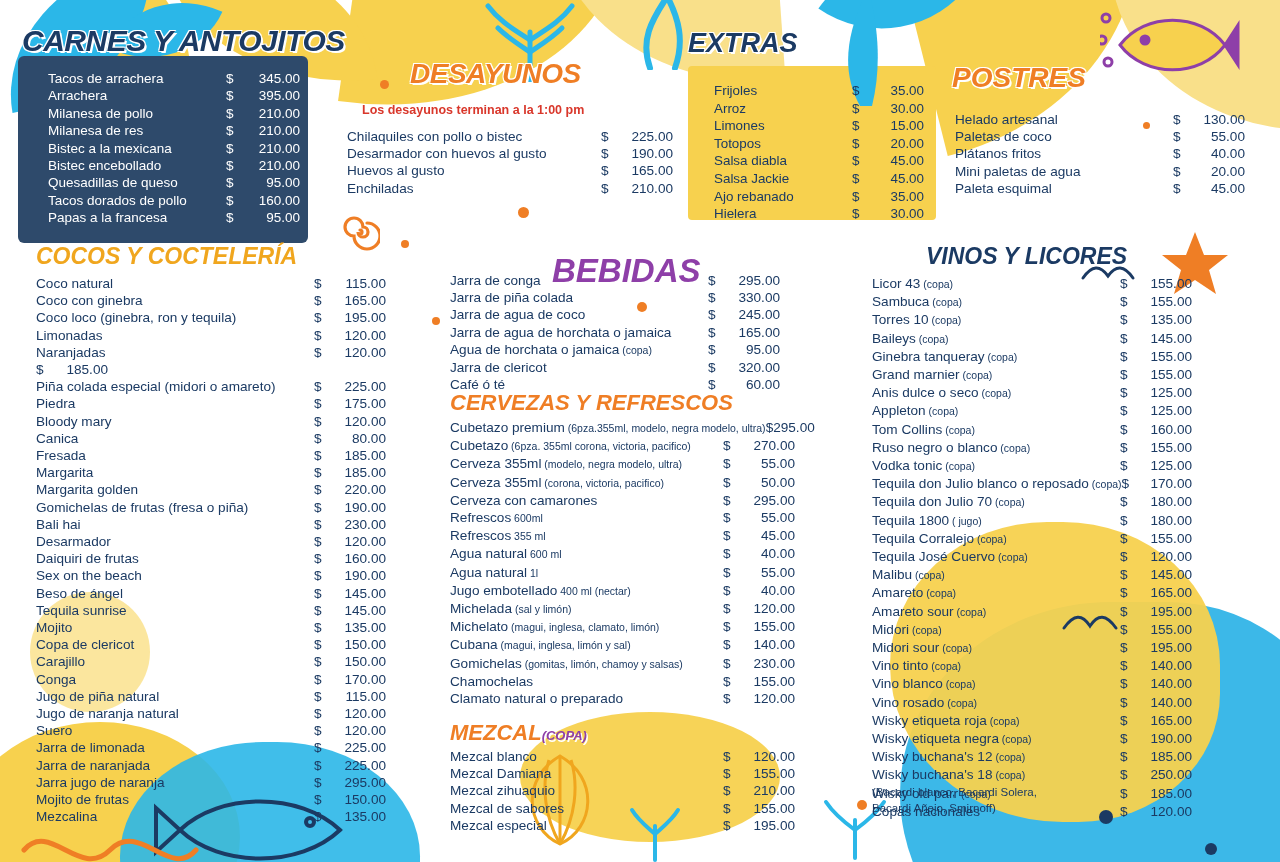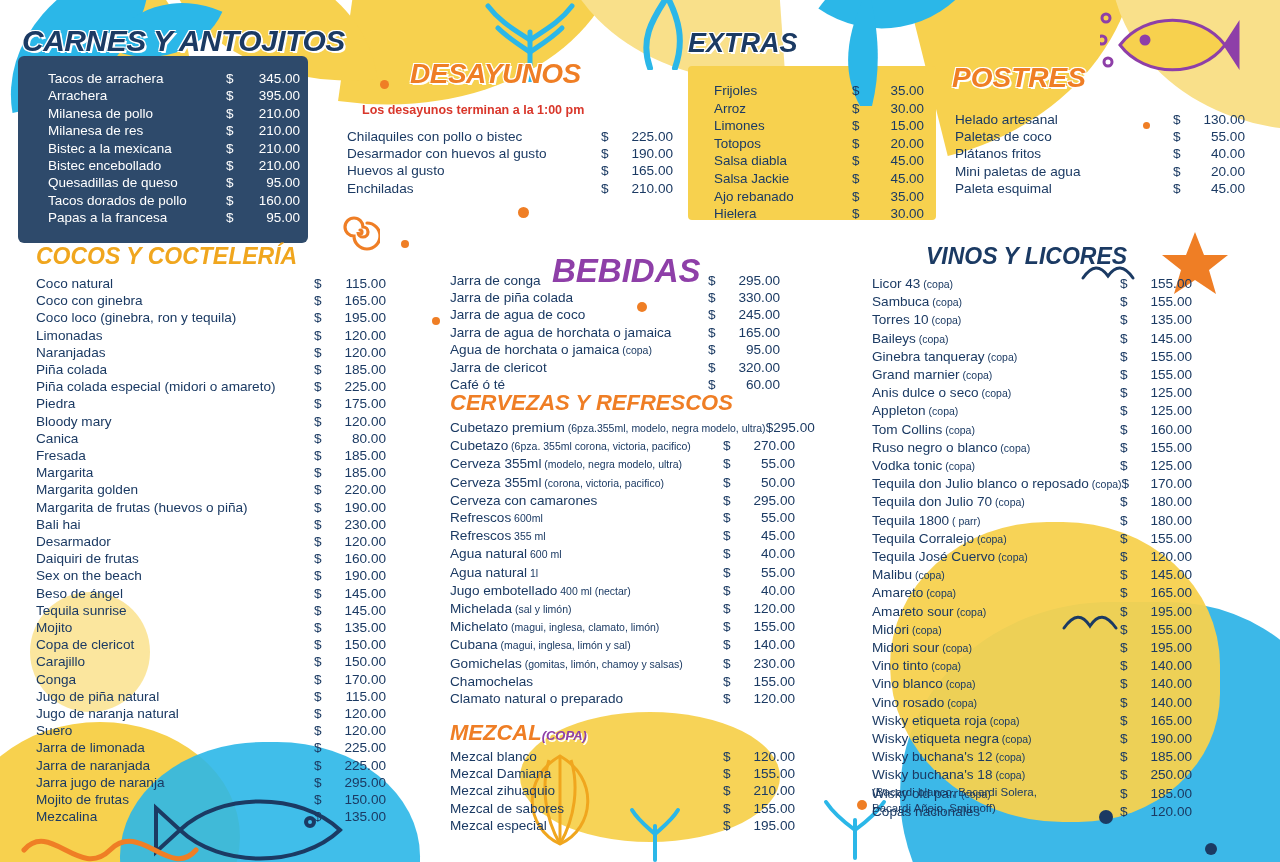--- a/index.html
+++ b/index.html
@@ -409,21 +409,20 @@
       <span class="name">Limonadas</span>
       <span class="cur">$</span>
       <span class="price">120.00</span>
     </div>
     <div class="row">
       <span class="name">Naranjadas</span>
       <span class="cur">$</span>
       <span class="price">120.00</span>
     </div>
     <div class="row">
-      <span class="name">Piña colada</span>
       <span class="cur">$</span>
       <span class="price">185.00</span>
     </div>
     <div class="row">
       <span class="name">Piña colada especial (midori o amareto)</span>
       <span class="cur">$</span>
       <span class="price">225.00</span>
     </div>
     <div class="row">
       <span class="name">Piedra</span>
@@ -449,21 +448,21 @@
       <span class="name">Margarita</span>
       <span class="cur">$</span>
       <span class="price">185.00</span>
     </div>
     <div class="row">
       <span class="name">Margarita golden</span>
       <span class="cur">$</span>
       <span class="price">220.00</span>
     </div>
     <div class="row">
-      <span class="name">Margarita de frutas (huevos o piña)</span>
+      <span class="name">Gomichelas de frutas (fresa o piña)</span>
       <span class="cur">$</span>
       <span class="price">190.00</span>
     </div>
     <div class="row">
       <span class="name">Bali hai</span>
       <span class="cur">$</span>
       <span class="price">230.00</span>
     </div>
     <div class="row">
       <span class="name">Desarmador</span>
@@ -761,21 +760,21 @@
       <span class="name">Tequila don Julio blanco o reposado<span class="note"> (copa)</span></span>
       <span class="cur">$</span>
       <span class="price">170.00</span>
     </div>
     <div class="row">
       <span class="name">Tequila don Julio 70<span class="note"> (copa)</span></span>
       <span class="cur">$</span>
       <span class="price">180.00</span>
     </div>
     <div class="row">
-      <span class="name">Tequila 1800<span class="note"> ( parr)</span></span>
+      <span class="name">Tequila 1800<span class="note"> ( jugo)</span></span>
       <span class="cur">$</span>
       <span class="price">180.00</span>
     </div>
     <div class="row">
       <span class="name">Tequila Corralejo<span class="note"> (copa)</span></span>
       <span class="cur">$</span>
       <span class="price">155.00</span>
     </div>
     <div class="row">
       <span class="name">Tequila José Cuervo<span class="note"> (copa)</span></span>

